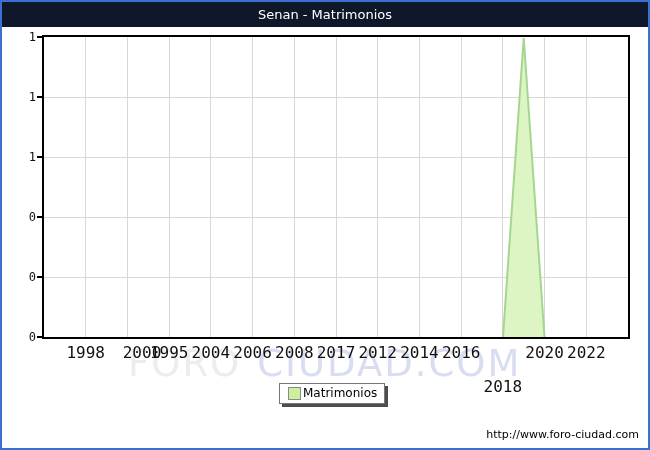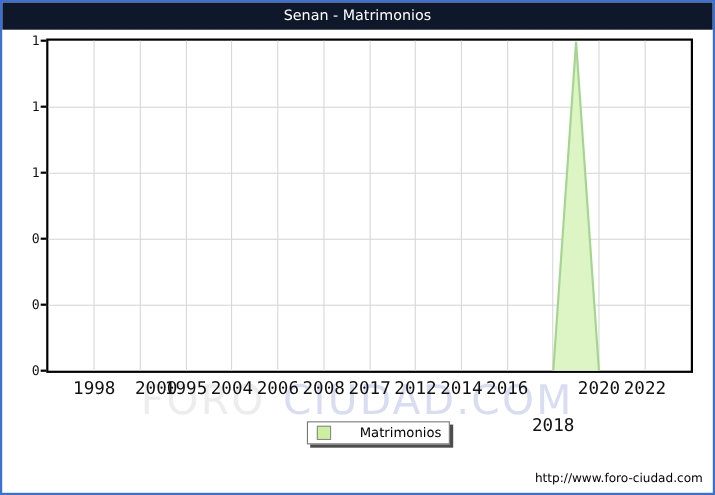--- a/index.html
+++ b/index.html
@@ -33,21 +33,21 @@
   }
   .watermark{
     position:absolute;left:126px;top:340px;z-index:0;white-space:nowrap;
     font-size:37px;letter-spacing:2px;
   }
   .wm1{color:#ededed;margin-right:16px;}
   .wm2{color:#d9ddf1;}
   .legend{
     position:absolute;left:277px;top:381px;z-index:2;background:#fff;
     border:1px solid #767676;box-shadow:3px 3px 0 #4d4d4d;
-    display:flex;align-items:center;gap:26px;padding:3px 7px 3px 8px;
+    display:flex;align-items:center;gap:2px;padding:3px 7px 3px 8px;
     font-size:12px;color:#000;line-height:13px;
   }
   .swatch{display:inline-block;width:11px;height:11px;border:1px solid #8a8a8a;box-sizing:content-box;}
   .url{position:absolute;right:9px;top:426px;font-size:11px;color:#000;}
 </style>
 </head>
 <body>
 
 <div class="frame">
 

